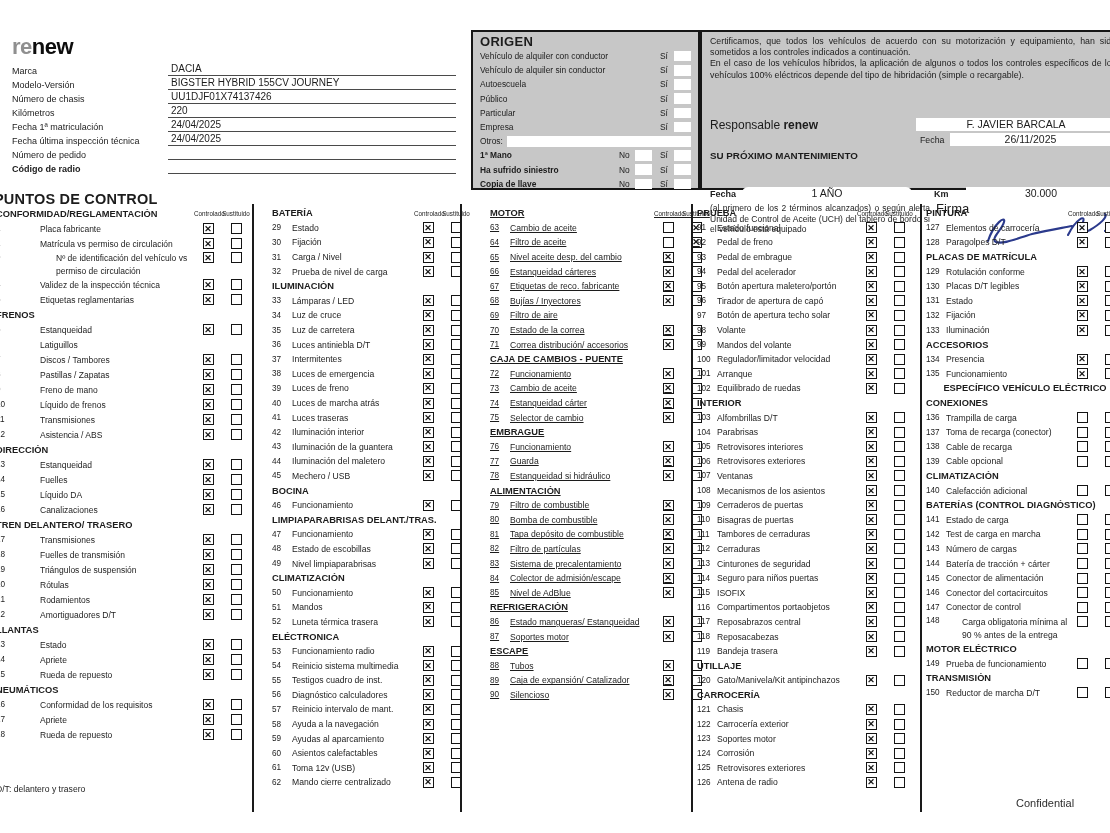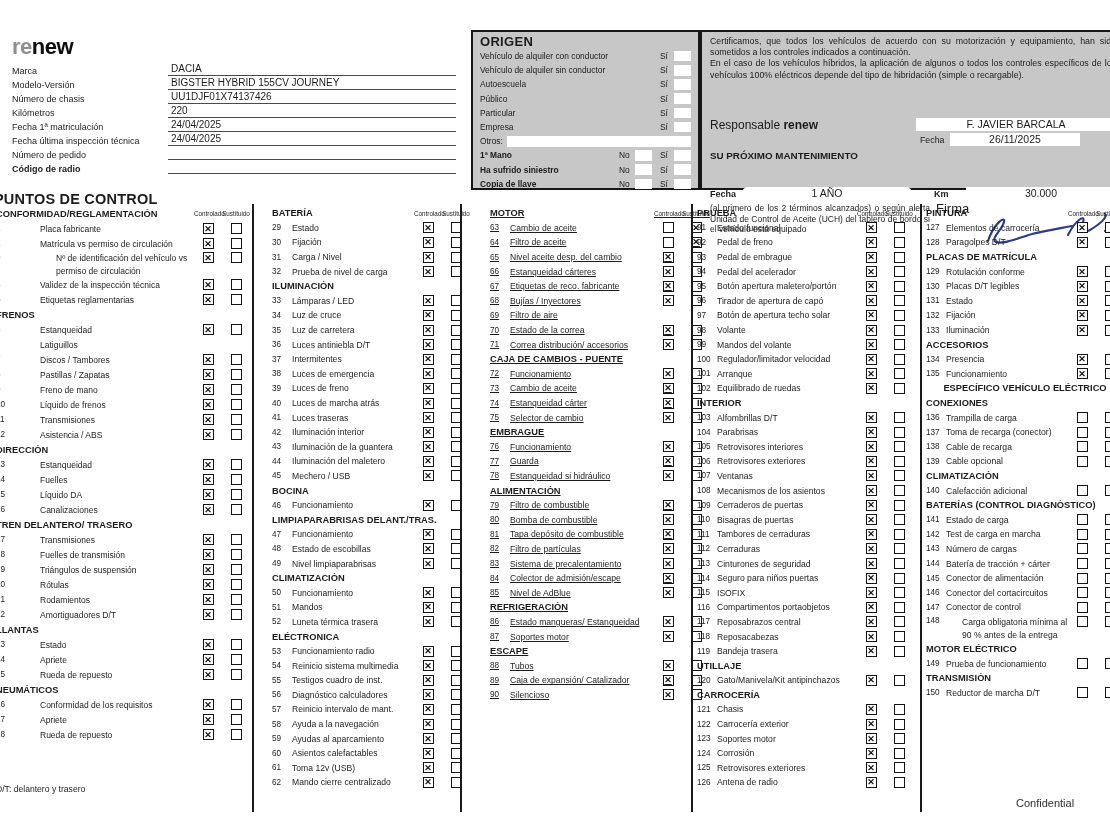--- a/index.html
+++ b/index.html
@@ -31,21 +31,21 @@
         border:2px solid #161616;border-right:none;box-sizing:border-box;padding:4px 8px;
         font-size:8.8px;line-height:11.2px;}
   .cert p{margin:0;text-align:justify;}
   .resp-row{display:flex;align-items:flex-end;margin-top:2px;}
   .resp-lbl{font-size:12px;margin-top:37px;}
   .resp-lbl b{font-weight:bold;}
   .wfield{background:#fff;height:13px;font-size:10.5px;line-height:13px;text-align:center;white-space:nowrap;}
   .resp-field{width:200px;margin-left:auto;}
   .fecha-row{display:flex;align-items:flex-end;margin-top:2px;}
   .fecha-row .flbl{margin-left:210px;font-size:8.8px;width:30px;}
-  .fecha-field{width:130px;}
+  .fecha-field{width:161px;}
   .mant-title{font-weight:bold;font-size:9.8px;margin-top:4px;}
   .mant-row{display:flex;align-items:flex-end;margin-top:2px;}
   .blbl{font-weight:bold;font-size:9px;width:32px;flex:none;}
   .mant-fecha-field{width:170px;border-radius:6px;}
   .km-lbl{margin-left:22px;margin-top:26px;}
   .km-field{width:150px;}
   .note-firma{display:flex;margin-top:3px;}
   .note{width:220px;flex:none;text-align:justify;font-size:8.5px;line-height:10.4px;}
   .firma{flex:1;display:flex;margin-left:6px;}
   .firma-lbl{font-size:13px;margin-top:0;flex:none;}

